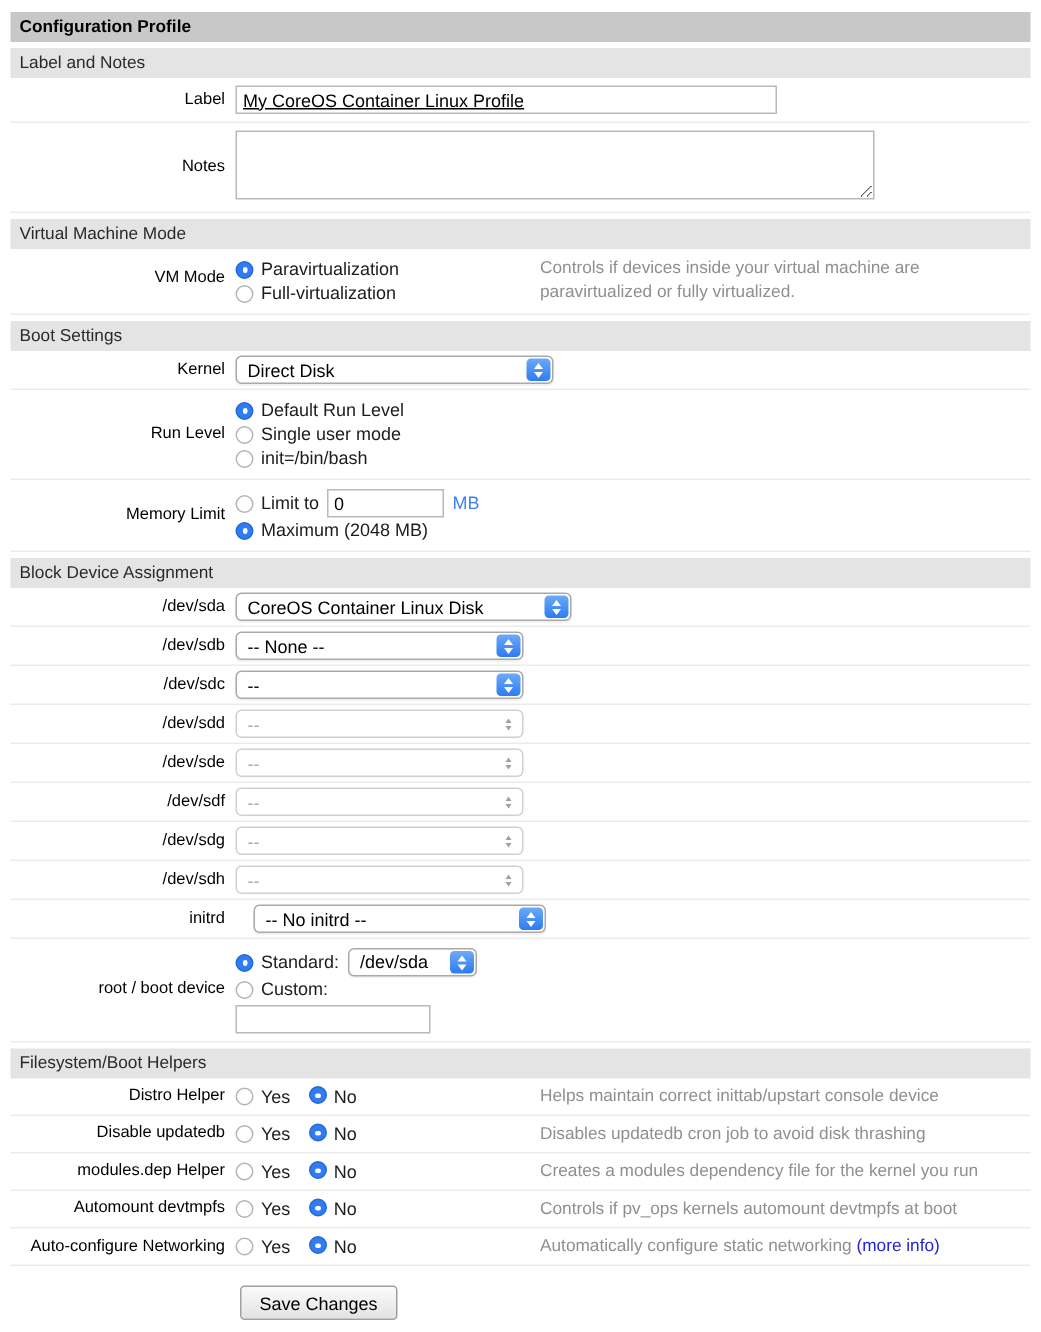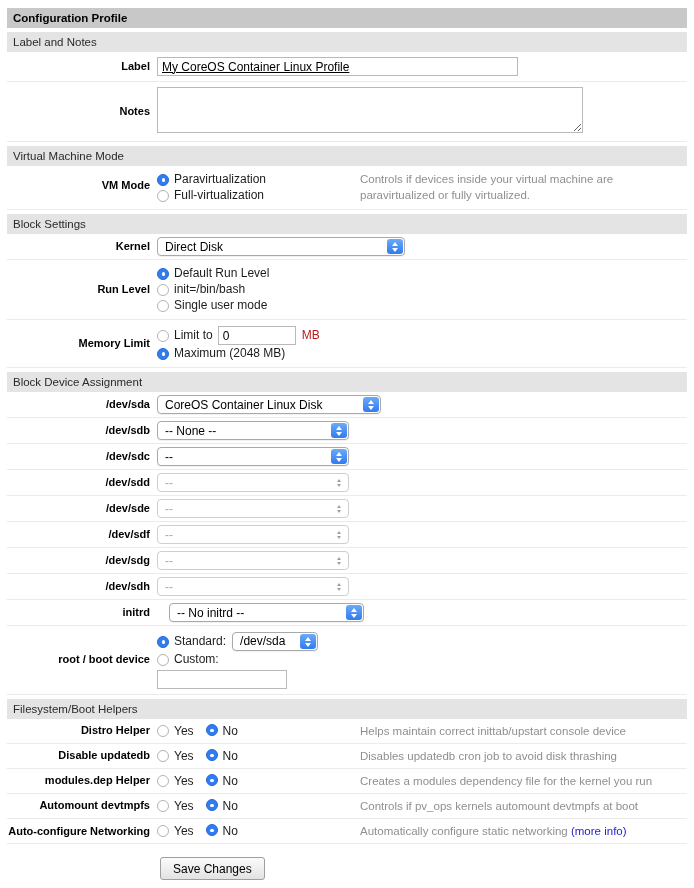--- a/index.html
+++ b/index.html
@@ -26,21 +26,21 @@
     border-bottom: 1px solid #ebebeb;
     padding: 5px 0;
   }
   .row.top-align { align-items: flex-start; }
   .row.tight { padding: 3px 0; }
   .row.helper { padding: 4px 0; }
 
   .lbl {
     width: 150px; flex-shrink: 0;
     text-align: right; padding-right: 7px;
-    font-weight: bold; font-size: 11px; color: #000;
+    font-weight: normal; font-size: 11px; color: #000;
     line-height: 1.25;
   }
   .ctl { width: 203px; flex-shrink: 0; }
   .ctl.wide { width: 440px; }
   .help {
     flex: 1; color: #8f8f8f; font-size: 11.5px; line-height: 1.4;
     padding-right: 2px;
   }
 
   input[type="text"] {
@@ -75,41 +75,41 @@
     background: linear-gradient(#6caaf8, #2e7bf2);
     display: flex; flex-direction: column; align-items: center; justify-content: center;
   }
   .tri-up { width: 0; height: 0; border-left: 3px solid transparent; border-right: 3px solid transparent; border-bottom: 4px solid #fff; margin-bottom: 2px; }
   .tri-down { width: 0; height: 0; border-left: 3px solid transparent; border-right: 3px solid transparent; border-top: 4px solid #fff; }
   .mselect.disabled { border-color: #cfcfcf; color: #a8a8a8; box-shadow: none; }
   .mselect.disabled .stepper { background: transparent; }
   .mselect.disabled .tri-up { border-bottom-color: #a0a0a0; border-left-width: 2.5px; border-right-width: 2.5px; border-bottom-width: 3.5px; }
   .mselect.disabled .tri-down { border-top-color: #a0a0a0; border-left-width: 2.5px; border-right-width: 2.5px; border-top-width: 3.5px; }
 
-  .w-kernel { width: 248px; }
+  .w-kernel { width: 212px; }
   .w-sda { width: 224px; text-align: center; }
   .w-dev { width: 192px; }
   .w-initrd { width: 195px; margin-left: 12px; }
   .w-std { width: 86px; }
 
   
   .radio-line { display: flex; align-items: center; line-height: 15px; margin: 1px 0; }
   .radio {
     width: 12px; height: 12px; border-radius: 50%;
     border: 1px solid #b4b4b4; background: #fff;
     display: inline-block; position: relative; flex-shrink: 0;
     margin-right: 5px; cursor: pointer;
   }
   .radio.checked { background: #2f7cf3; border-color: #2668d8; }
   .radio.checked::after {
     content: ""; position: absolute; left: 3.5px; top: 3.5px;
     width: 3.5px; height: 3.5px; border-radius: 50%; background: #fff;
   }
   .opt-label { color: #1c1c1c; }
-  .mb-label { margin-left: 6px; color: #b91c1c; }
+  .mb-label { margin-left: 6px; color: #3b82f6; }
 
   .yn { display: flex; align-items: center; }
   .yn .no-group { margin-left: 12px; display: flex; align-items: flex-start; }
 
   a.more-info { color: #2323d3; text-decoration: none; cursor: pointer; }
 
   .save-row { margin-top: 13px; padding-left: 153px; }
   .save-btn {
     font-family: "Liberation Sans", sans-serif;
     font-size: 12px; color: #000;
@@ -153,21 +153,21 @@
       <div class="radio-line">
         <span class="radio"></span>
         <span class="opt-label">Full-virtualization</span>
       </div>
     </div>
     <div class="help">
       <div>Controls if devices inside your virtual machine are paravirtualized or fully virtualized.</div>
     </div>
   </div>
 
-  <div class="section-bar">Block Settings</div>
+  <div class="section-bar">Boot Settings</div>
 
   <div class="row tight">
     <div class="lbl">Kernel</div>
     <div class="ctl wide">
       <div class="mselect w-kernel">
         <span>Direct Disk</span>
         <span class="stepper">
             <span class="tri-up"></span>
             <span class="tri-down"></span>
           </span>
@@ -177,25 +177,25 @@
 
   <div class="row">
     <div class="lbl">Run Level</div>
     <div class="ctl wide">
       <div class="radio-line">
         <span class="radio checked"></span>
         <span class="opt-label">Default Run Level</span>
       </div>
       <div class="radio-line">
         <span class="radio"></span>
+        <span class="opt-label">Single user mode</span>
+      </div>
+      <div class="radio-line">
+        <span class="radio"></span>
         <span class="opt-label">init=/bin/bash</span>
-      </div>
-      <div class="radio-line">
-        <span class="radio"></span>
-        <span class="opt-label">Single user mode</span>
       </div>
     </div>
   </div>
 
   <div class="row">
     <div class="lbl">Memory Limit</div>
     <div class="ctl wide">
       <div class="radio-line">
         <span class="radio"></span>
         <span class="opt-label">Limit to</span>

